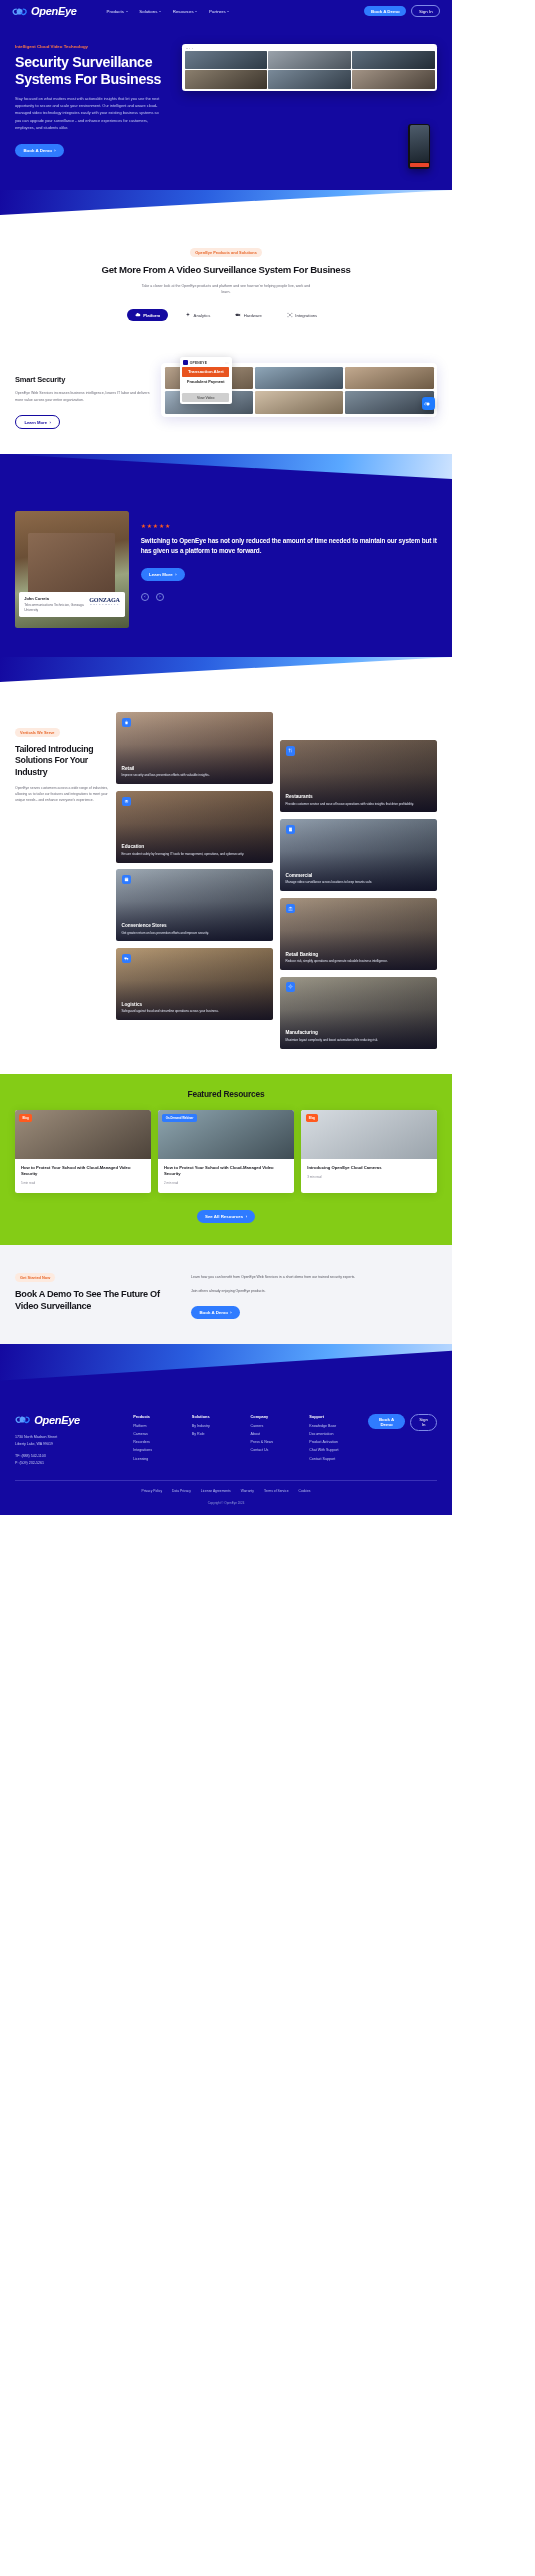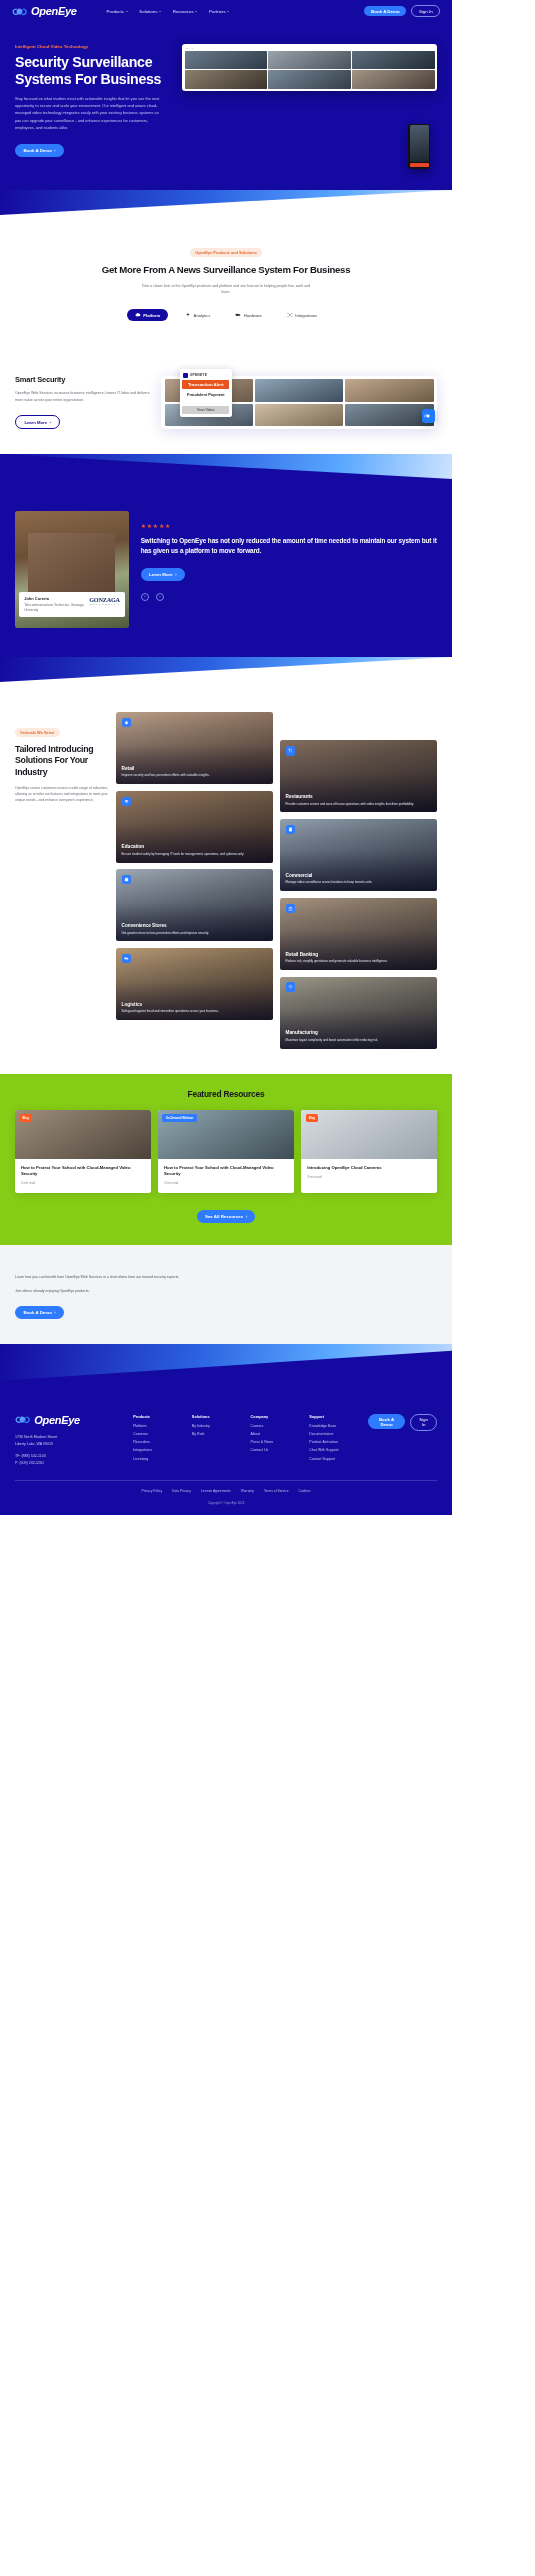--- a/index.html
+++ b/index.html
@@ -57,21 +57,21 @@
   .sec-white { background: #fff; padding: 17px 15px 22px; text-align: center; }
   .tag-pill { display: inline-block; background: #fdeadf; color: #e8682c; font-size: 3.9px; font-weight: 700; padding: 2.2px 5px; border-radius: 17px; margin-bottom: 6.7px; }
   .sec-h2 { font-size: 9.6px; font-weight: 700; color: #16161c; line-height: 1.32; letter-spacing: -0.3px; }
   .sec-sub { font-size: 3.6px; color: #6a6a77; line-height: 1.8; margin: 5.9px auto 0; max-width: 176px; }
   .tabs { display: flex; gap: 10px; justify-content: center; align-items: center; margin-top: 13.4px; }
   .tab { display: flex; align-items: center; gap: 2.5px; font-size: 4.2px; color: #3a3a48; cursor: pointer; padding: 3.3px 7.5px; border-radius: 17px; }
   .tab.active { background: #1409a0; color: #fff; font-weight: 600; }
   .tab svg { display: block; }
 
   
-  .smart { display: flex; padding: 13.4px 15px 25px; gap: 8.4px; align-items: flex-end; background: #fff; }
+  .smart { display: flex; padding: 13.4px 15px 25px; gap: 8.4px; align-items: flex-start; background: #fff; }
   .smart-left { width: 138px; padding-top: 18.4px; }
   .smart-h3 { font-size: 7.5px; font-weight: 700; color: #16161c; letter-spacing: -0.2px; margin-bottom: 5.9px; }
   .smart-p { font-size: 3.6px; color: #6a6a77; line-height: 1.85; margin-bottom: 8.4px; }
   .btn-outline { display: inline-flex; align-items: center; gap: 2.5px; background: #fff; color: #1409a0; font-size: 4.2px; font-weight: 700; padding: 3.7px 8.4px; border-radius: 17px; border: 0.7px solid #1409a0; cursor: pointer; }
   .smart-right { flex: 1; position: relative; padding-top: 6.7px; }
   .smart-panel { background: #fff; border-radius: 4.2px; box-shadow: 0 2.5px 13.4px rgba(20,9,160,.14); padding: 3.3px; }
   .smart-grid { display: grid; grid-template-columns: repeat(3,1fr); gap: 1.7px; }
   .scam { height: 22.6px; border-radius: 1.3px; }
   .scam.s1 { background: linear-gradient(160deg,#b5a08a,#6a5a48); }
   .scam.s2 { background: linear-gradient(160deg,#8fa6b8,#3e4d5c); }
@@ -243,21 +243,21 @@
   </div>
 
   <div class="band">
     <svg class="band-white" viewBox="0 0 640 42" preserveAspectRatio="none">
       <path d="M0 30 L640 0 L640 42 L0 42 Z" fill="#ffffff"></path>
     </svg>
   </div>
 
   <div class="sec-white">
     <span class="tag-pill">OpenEye Products and Solutions</span>
-    <div class="sec-h2">Get More From A News Surveillance System For Business</div>
+    <div class="sec-h2">Get More From A Video Surveillance System For Business</div>
     <div class="sec-sub">Take a closer look at the OpenEye products and platform and see how we're helping people live, work and learn.</div>
     <div class="tabs">
       <div class="tab active">
         <svg width="5.9" height="5.9" viewBox="0 0 24 24">
             <path d="M6 17a4 4 0 110-8 5 5 0 019.6-1.5A4.5 4.5 0 1118 17z" fill="#fff"></path>
           </svg>
         <span>Platform</span>
       </div>
       <div class="tab">
         <svg width="5.9" height="5.9" viewBox="0 0 24 24">
@@ -499,20 +499,24 @@
     </div>
     <div class="res-cta">
       <button class="btn-pill">
         <span>See All Resources</span>
         <span class="arr">›</span>
       </button>
     </div>
   </div>
 
   <div class="bookdemo">
+    <div class="bd-left">
+      <span class="tag-pill">Get Started Now</span>
+      <div class="bd-h2">Book A Demo To See The Future Of Video Surveillance</div>
+    </div>
     <div class="bd-right">
       <div class="bd-p">Learn how you can benefit from OpenEye Web Services in a short demo from our trained security experts.</div>
       <div class="bd-p">Join others already enjoying OpenEye products.</div>
       <button class="btn-pill">
         <span>Book A Demo</span>
         <span class="arr">›</span>
       </button>
     </div>
   </div>
 

